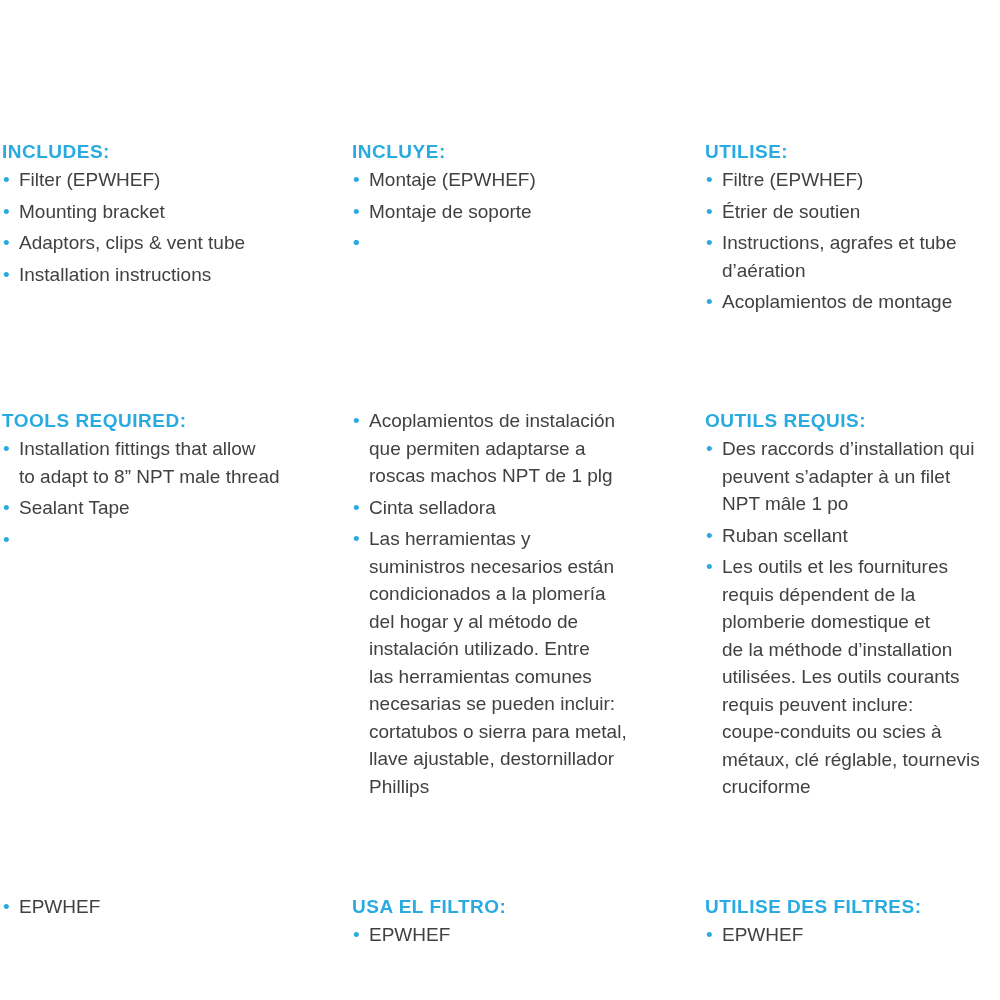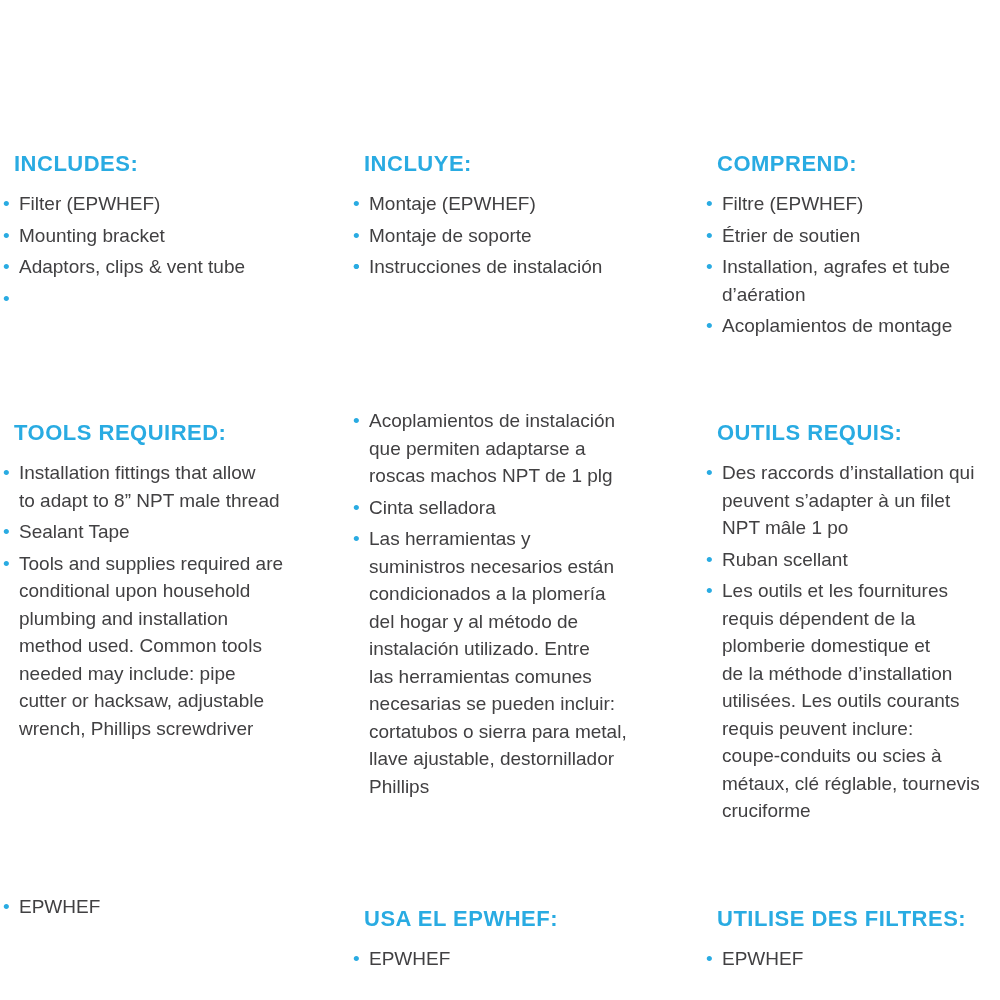--- a/index.html
+++ b/index.html
@@ -18,22 +18,22 @@
     grid-template-columns: 312px 315px 293px;
     grid-template-rows: auto auto auto;
     column-gap: 38px;
     row-gap: 40px;
     grid-auto-flow: column;
     align-items: start;
   }
   .col { display: contents; }
   .sec { min-width: 0; }
   .hd {
-    margin: 12px;
-    font-size: 22px;
+    margin: 0;
+    font-size: 19px;
     line-height: 28px;
     font-weight: 700;
     letter-spacing: 0.5px;
     color: #29ABE2;
     white-space: nowrap;
   }
   ul.items { margin: 0; padding: 0; list-style: none; }
   li.it {
     position: relative;
     padding-left: 17px;
@@ -54,53 +54,47 @@
 
 <div class="page">
 
   <div class="col">
     <section class="sec">
       <h2 class="hd">INCLUDES:</h2>
       <ul class="items">
         <li class="it"><span class="blt">•</span><span class="txt">Filter (EPWHEF)</span></li>
         <li class="it"><span class="blt">•</span><span class="txt">Mounting bracket</span></li>
         <li class="it"><span class="blt">•</span><span class="txt">Adaptors, clips &amp; vent tube</span></li>
-        <li class="it"><span class="blt">•</span></li>
+        <li class="it"><span class="blt">•</span><span class="txt">Installation instructions</span></li>
       </ul>
     </section>
     <section class="sec">
       <h2 class="hd">TOOLS REQUIRED:</h2>
       <ul class="items">
         <li class="it"><span class="blt">•</span><span class="txt">Installation fittings that allow
 to adapt to 8” NPT male thread</span></li>
         <li class="it"><span class="blt">•</span><span class="txt">Sealant Tape</span></li>
-        <li class="it"><span class="blt">•</span><span class="txt">Tools and supplies required are
-conditional upon household
-plumbing and installation
-method used. Common tools
-needed may include: pipe
-cutter or hacksaw, adjustable
-wrench, Phillips screwdriver</span></li>
+        <li class="it"><span class="blt">•</span></li>
       </ul>
     </section>
     <section class="sec">
       <ul class="items">
         <li class="it"><span class="blt">•</span><span class="txt">EPWHEF</span></li>
       </ul>
     </section>
   </div>
 
   <div class="col">
     <section class="sec">
       <h2 class="hd">INCLUYE:</h2>
       <ul class="items">
         <li class="it"><span class="blt">•</span><span class="txt">Montaje (EPWHEF)</span></li>
         <li class="it"><span class="blt">•</span><span class="txt">Montaje de soporte</span></li>
         <li class="it"><span class="blt">•</span></li>
-        <li class="it"><span class="blt">•</span><span class="txt">Instrucciones de instalación</span></li>
+        <li class="it"><span class="blt">•</span></li>
       </ul>
     </section>
     <section class="sec">
       <ul class="items">
         <li class="it"><span class="blt">•</span><span class="txt">Acoplamientos de instalación
 que permiten adaptarse a
 roscas machos NPT de 1 plg</span></li>
         <li class="it"><span class="blt">•</span><span class="txt">Cinta selladora</span></li>
         <li class="it"><span class="blt">•</span><span class="txt">Las herramientas y
 suministros necesarios están
@@ -108,34 +102,34 @@
 del hogar y al método de
 instalación utilizado. Entre
 las herramientas comunes
 necesarias se pueden incluir:
 cortatubos o sierra para metal,
 llave ajustable, destornillador
 Phillips</span></li>
       </ul>
     </section>
     <section class="sec">
-      <h2 class="hd">USA EL EPWHEF:</h2>
+      <h2 class="hd">USA EL FILTRO:</h2>
       <ul class="items">
         <li class="it"><span class="blt">•</span><span class="txt">EPWHEF</span></li>
       </ul>
     </section>
   </div>
 
   <div class="col">
     <section class="sec">
-      <h2 class="hd">COMPREND:</h2>
+      <h2 class="hd">UTILISE:</h2>
       <ul class="items">
         <li class="it"><span class="blt">•</span><span class="txt">Filtre (EPWHEF)</span></li>
         <li class="it"><span class="blt">•</span><span class="txt">Étrier de soutien</span></li>
-        <li class="it"><span class="blt">•</span><span class="txt">Installation, agrafes et tube
+        <li class="it"><span class="blt">•</span><span class="txt">Instructions, agrafes et tube
 d’aération</span></li>
         <li class="it"><span class="blt">•</span><span class="txt">Acoplamientos de montage</span></li>
       </ul>
     </section>
     <section class="sec">
       <h2 class="hd">OUTILS REQUIS:</h2>
       <ul class="items">
         <li class="it"><span class="blt">•</span><span class="txt">Des raccords d’installation qui
 peuvent s’adapter à un filet
 NPT mâle 1 po</span></li>

